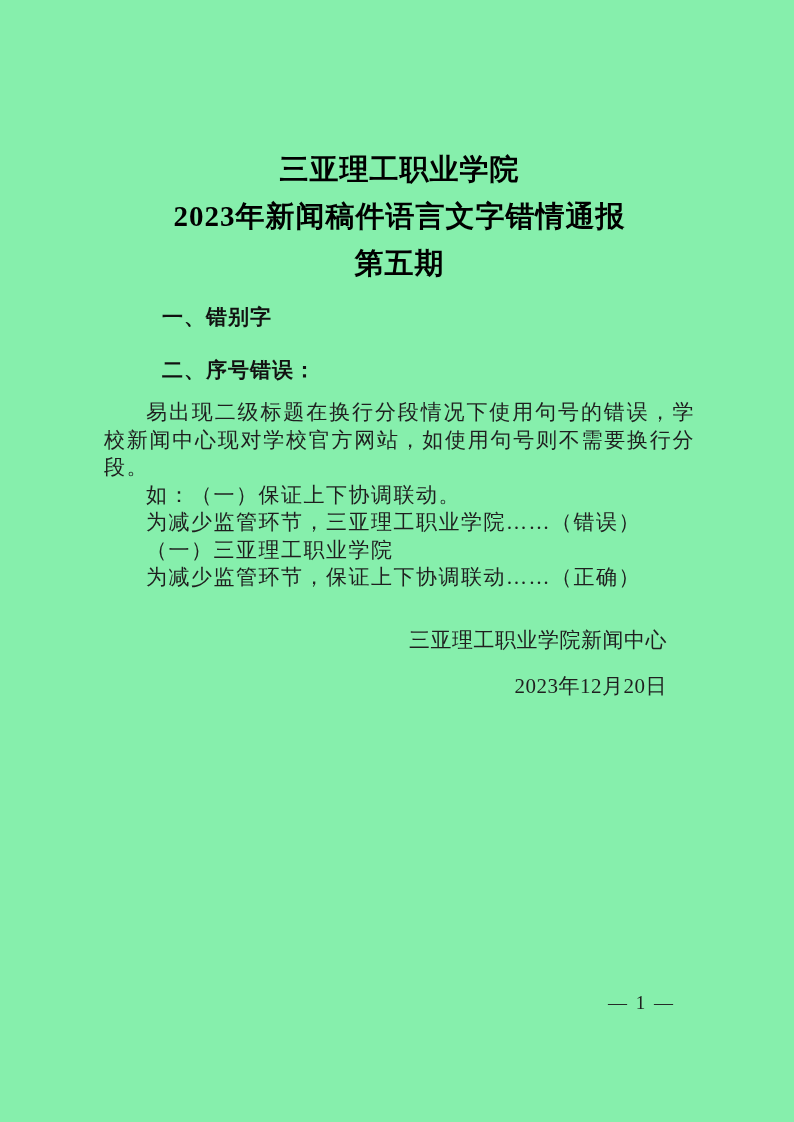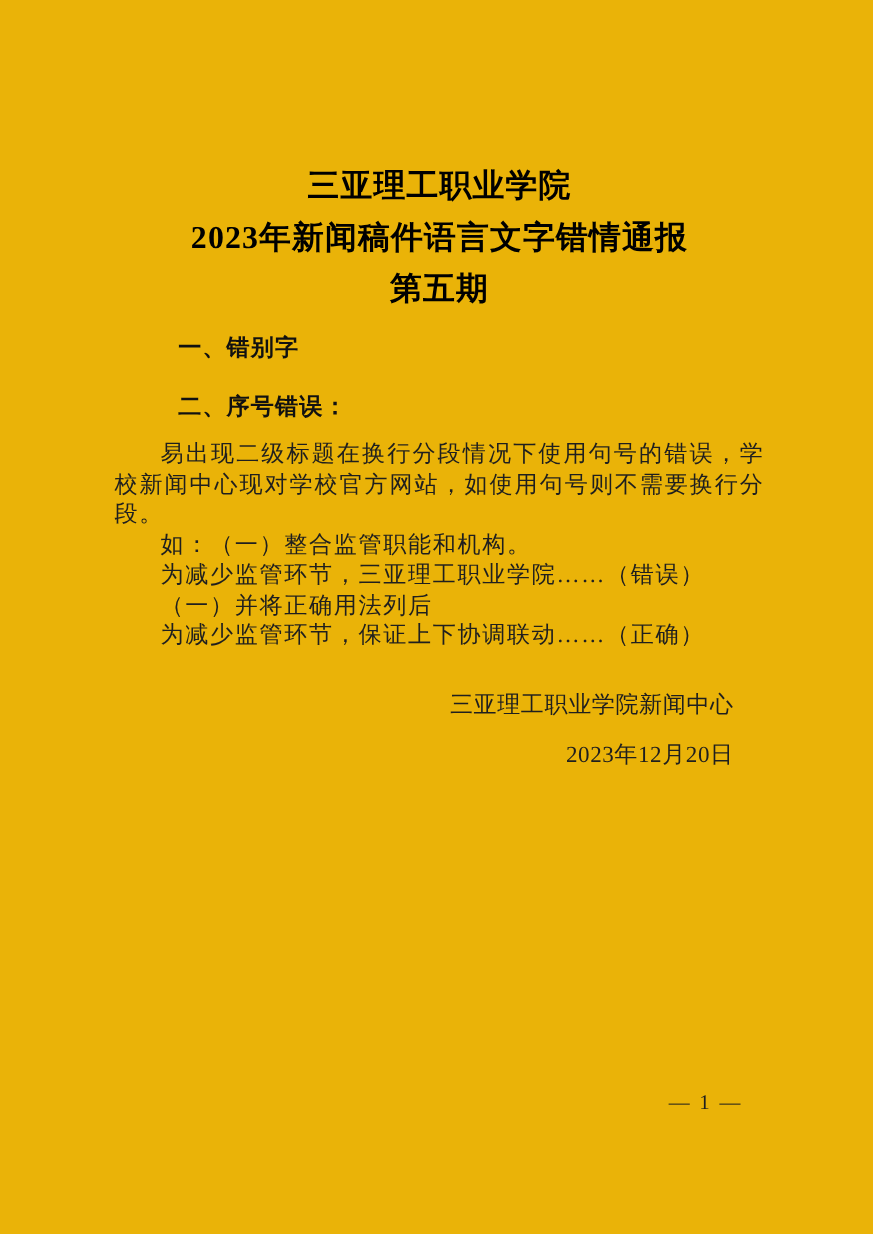--- a/index.html
+++ b/index.html
@@ -4,21 +4,21 @@
 <style>
   html, body {
     margin: 0;
     padding: 0;
     background: #ffffff;
   }
   .page {
     position: relative;
     width: 794px;
     height: 1122px;
-    background: #eab308;
+    background: #86efac;
     overflow: hidden;
     font-family: "Liberation Serif", serif;
     color: #1f1f1f;
   }
   .content {
     position: absolute;
     left: 104px;
     top: 0;
     width: 591px;
   }
@@ -99,23 +99,23 @@
 
 
 
     <p class="heading h1">一、错别字</p>
 
 
     <p class="heading h2">二、序号错误：</p>
 
     <p class="body">易出现二级标题在换行分段情况下使用句号的错误，学校新闻中心现对学校官方网站，如使用句号则不需要换行分段。</p>
 
-    <p class="body">如：（一）整合监管职能和机构。</p>
+    <p class="body">如：（一）保证上下协调联动。</p>
     <p class="body">为减少监管环节，三亚理工职业学院……（错误）</p>
-    <p class="body">（一）并将正确用法列后</p>
+    <p class="body">（一）三亚理工职业学院</p>
     <p class="body">为减少监管环节，保证上下协调联动……（正确）</p>
 
     <div class="sign-block">
       <div>三亚理工职业学院新闻中心</div>
       <div class="date-line">2023年12月20日</div>
     </div>
 
   </div>
 
   <div class="page-number">— 1 —</div>

